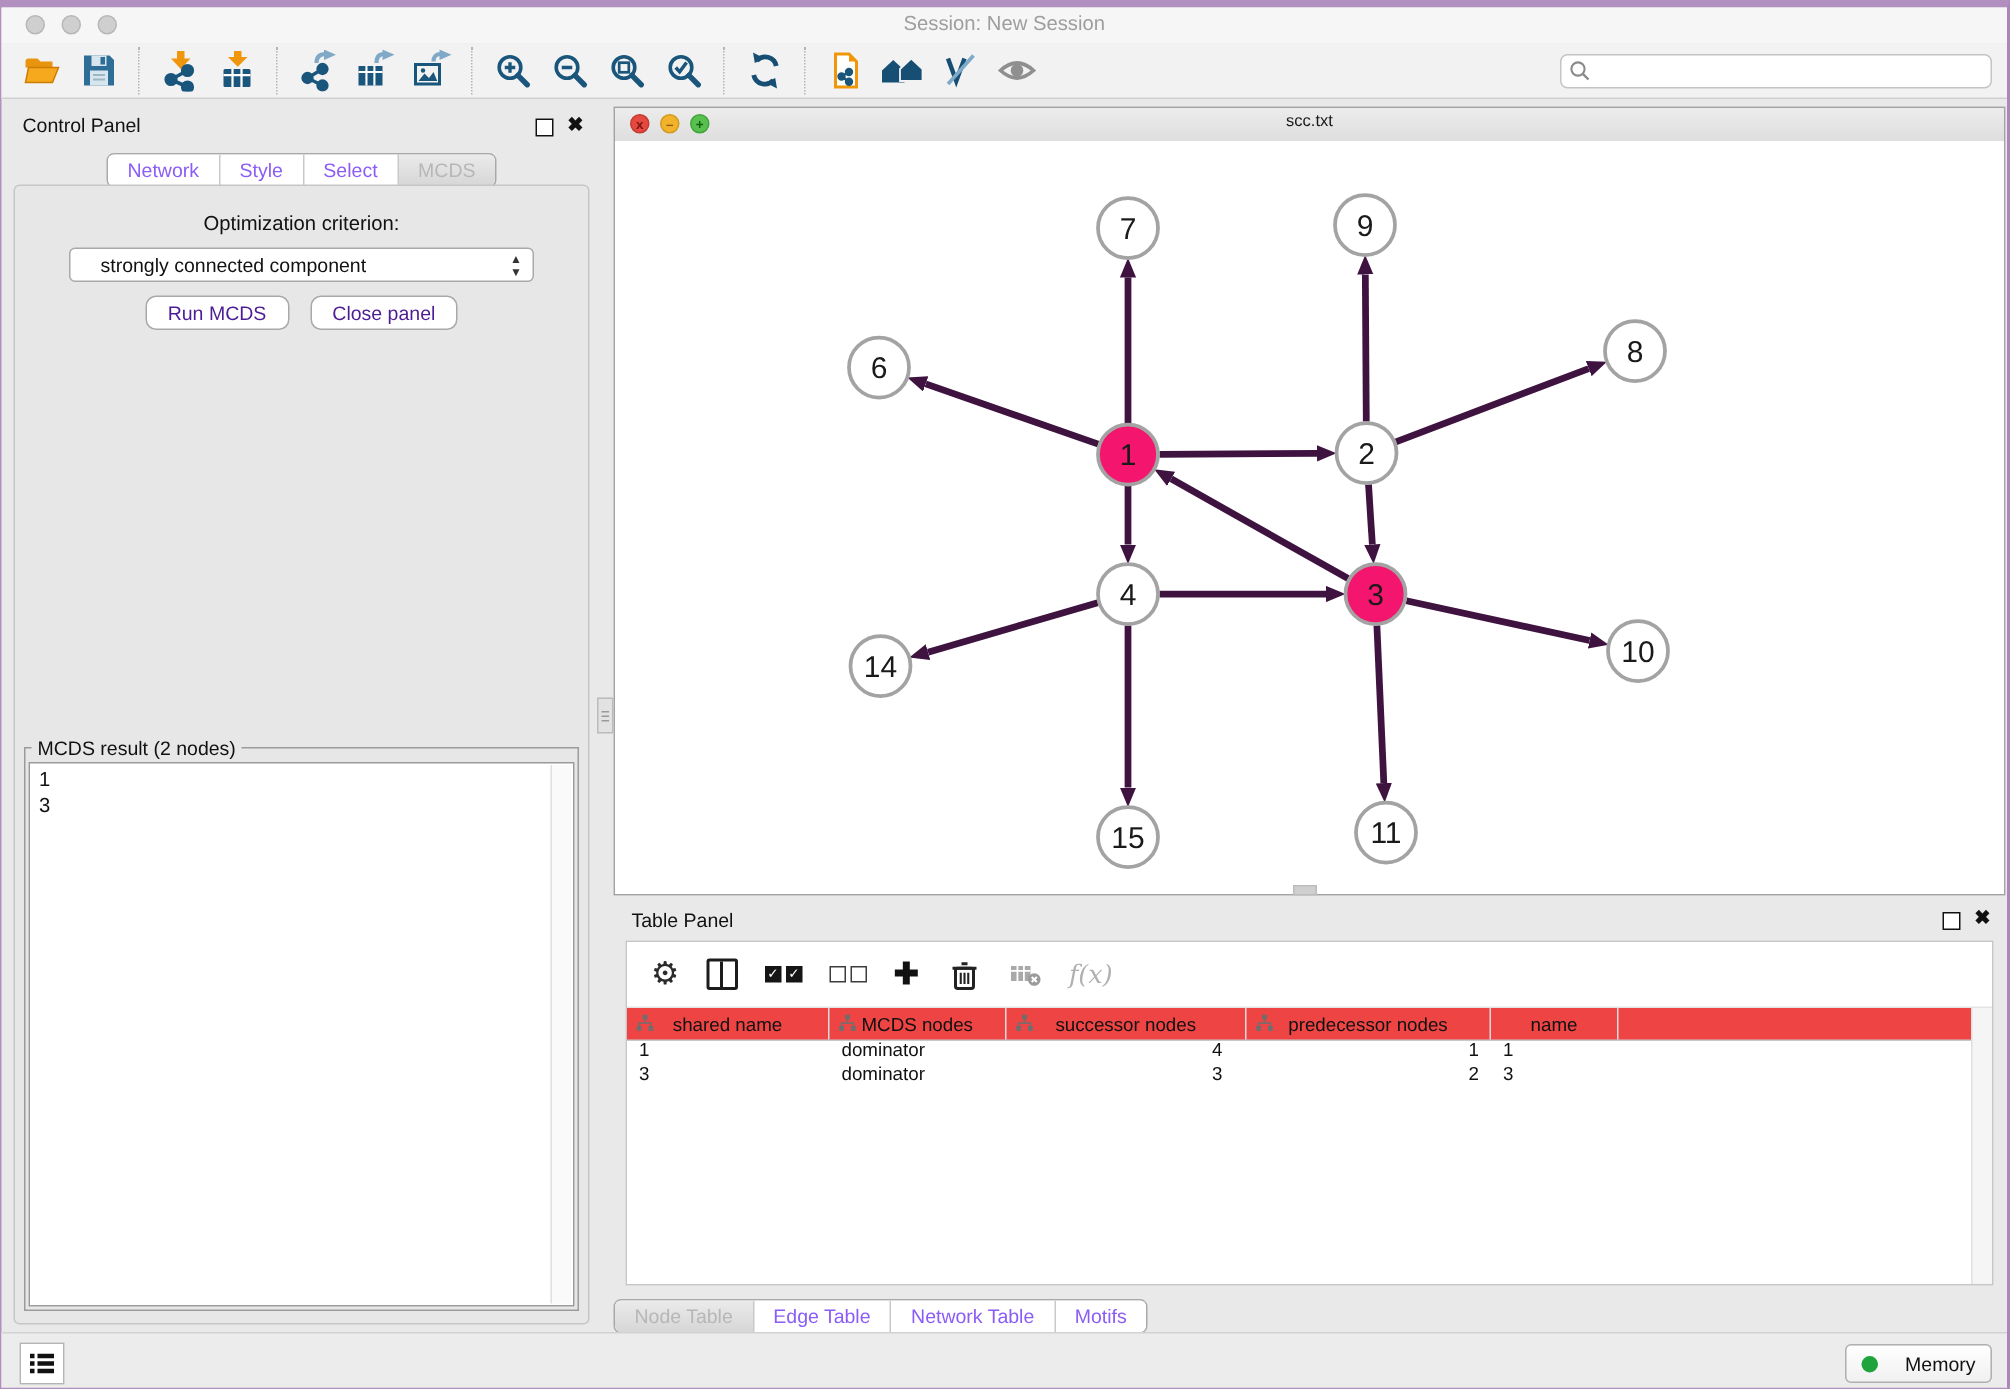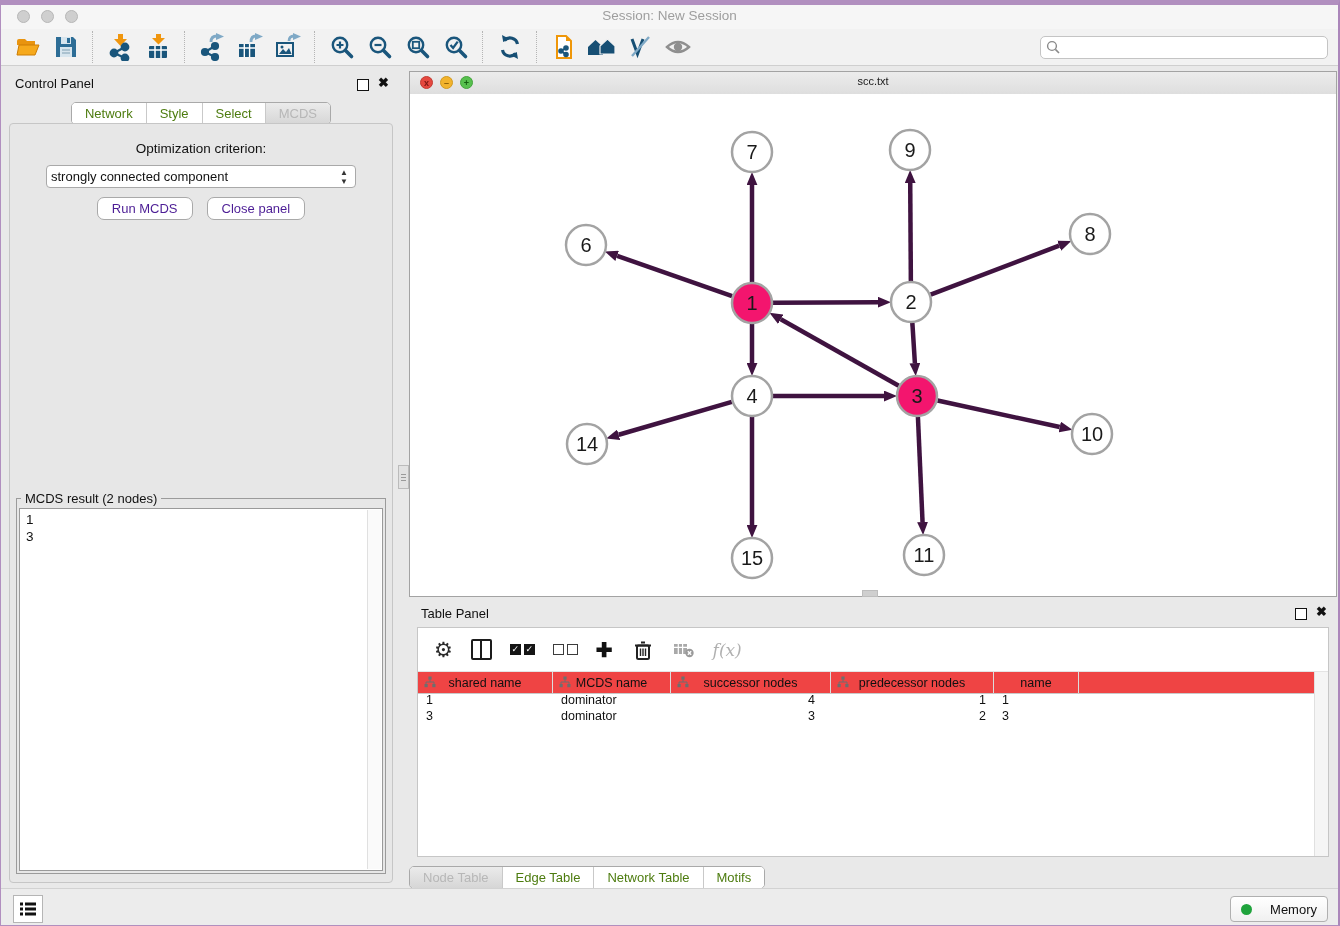--- a/index.html
+++ b/index.html
@@ -20,28 +20,28 @@
     background:#fff;font-size:13px;padding:0 6px 0 24px;box-sizing:border-box;outline:none;color:#333;}
   .searchwrap{position:relative;margin-left:auto;display:flex;align-items:center;}
   .searchwrap .mag{position:absolute;left:6px;top:4px;pointer-events:none;}
   
   .cpanel{position:absolute;left:0;top:66px;width:400px;height:822px;}
   .panel-title{position:absolute;left:14px;top:5px;font-size:13px;color:#111;}
   .float-ico{position:absolute;width:10px;height:10px;border:1.6px solid #111;top:8px;background:#fff;}
   .close-ico{position:absolute;top:5px;font-size:13px;font-weight:bold;color:#111;line-height:14px;}
   .cp-tabs{position:absolute;left:0;right:0;top:31px;display:flex;justify-content:center;}
   .tabgroup{display:inline-flex;border:1px solid #a9a9a9;border-radius:5px;overflow:hidden;background:#fff;}
-  .tab{padding:3px 13px;font-size:13px;color:#4d7c0f;background:#fff;border-left:1px solid #c9c9c9;white-space:nowrap;}
+  .tab{padding:3px 13px;font-size:13px;color:#8b5cf6;background:#fff;border-left:1px solid #c9c9c9;white-space:nowrap;}
   .tab:first-child{border-left:none;}
   .tab.sel{background:linear-gradient(#ebebeb,#d6d6d6);color:#b7b7b7;}
   .cp-inner{position:absolute;left:8px;right:8px;top:52px;bottom:10px;background:#e7e7e7;
     border:1px solid #c6c6c6;border-radius:4px;}
   .opt-label{position:absolute;left:0;right:0;top:17px;text-align:center;font-size:13.5px;color:#111;}
   .dropdown{position:absolute;left:36px;top:41px;width:310px;height:23px;background:#fff;border:1px solid #a9a9a9;
-    border-radius:4px;font-size:13px;display:flex;align-items:center;padding-left:4px;box-sizing:border-box;color:#111;}
+    border-radius:4px;font-size:13px;display:flex;align-items:center;padding-left:20px;box-sizing:border-box;color:#111;}
   .dd-arrows{position:absolute;right:7px;top:2px;font-size:8px;line-height:9px;color:#333;text-align:center;}
   .btnrow{position:absolute;left:0;right:0;top:73px;display:flex;justify-content:center;gap:14px;}
   .pushbtn{background:#fff;border:1px solid #a9a9a9;border-radius:7px;font-size:13px;padding:3px 14px;
     font-family:"Liberation Sans",sans-serif;color:#4c1d95;}
   .result-box{position:absolute;left:6px;right:6px;top:374px;bottom:8px;border:1px solid #9b9b9b;}
   .result-label{position:absolute;top:-8px;left:4px;background:#e7e7e7;padding:0 4px;font-size:13px;color:#111;}
   .result-text{position:absolute;left:2px;right:2px;top:9px;bottom:2px;background:#fff;border:1px solid #9a9a9a;}
   .result-text pre{margin:0;padding:2px 6px;font-family:"Liberation Sans",sans-serif;font-size:13.5px;line-height:17px;color:#111;}
   .result-scroll{position:absolute;top:1px;bottom:1px;right:1px;width:13px;background:#fafafa;border-left:1px solid #e0e0e0;}
   .v-grip{position:absolute;left:397px;top:460px;width:9px;height:22px;border:1px solid #bbb;background:#e2e2e2;
@@ -416,21 +416,21 @@
           </div>
           <div class="th" style="width: 118px;">
             <svg width="12" height="12" viewBox="0 0 12 12">
               <g fill="#6e6e6e">
                 <rect x="4.4" y="0.5" width="3.2" height="3.2"></rect>
                 <rect x="0.5" y="8" width="3.2" height="3.2"></rect>
                 <rect x="8.3" y="8" width="3.2" height="3.2"></rect>
               </g>
               <path d="M6 3.7v2.3M2 8V6h8v2" stroke="#6e6e6e" fill="none"></path>
             </svg>
-            <span>MCDS name</span>
+            <span>MCDS nodes</span>
           </div>
           <div class="th" style="width: 160px;">
             <svg width="12" height="12" viewBox="0 0 12 12">
               <g fill="#6e6e6e">
                 <rect x="4.4" y="0.5" width="3.2" height="3.2"></rect>
                 <rect x="0.5" y="8" width="3.2" height="3.2"></rect>
                 <rect x="8.3" y="8" width="3.2" height="3.2"></rect>
               </g>
               <path d="M6 3.7v2.3M2 8V6h8v2" stroke="#6e6e6e" fill="none"></path>
             </svg>

